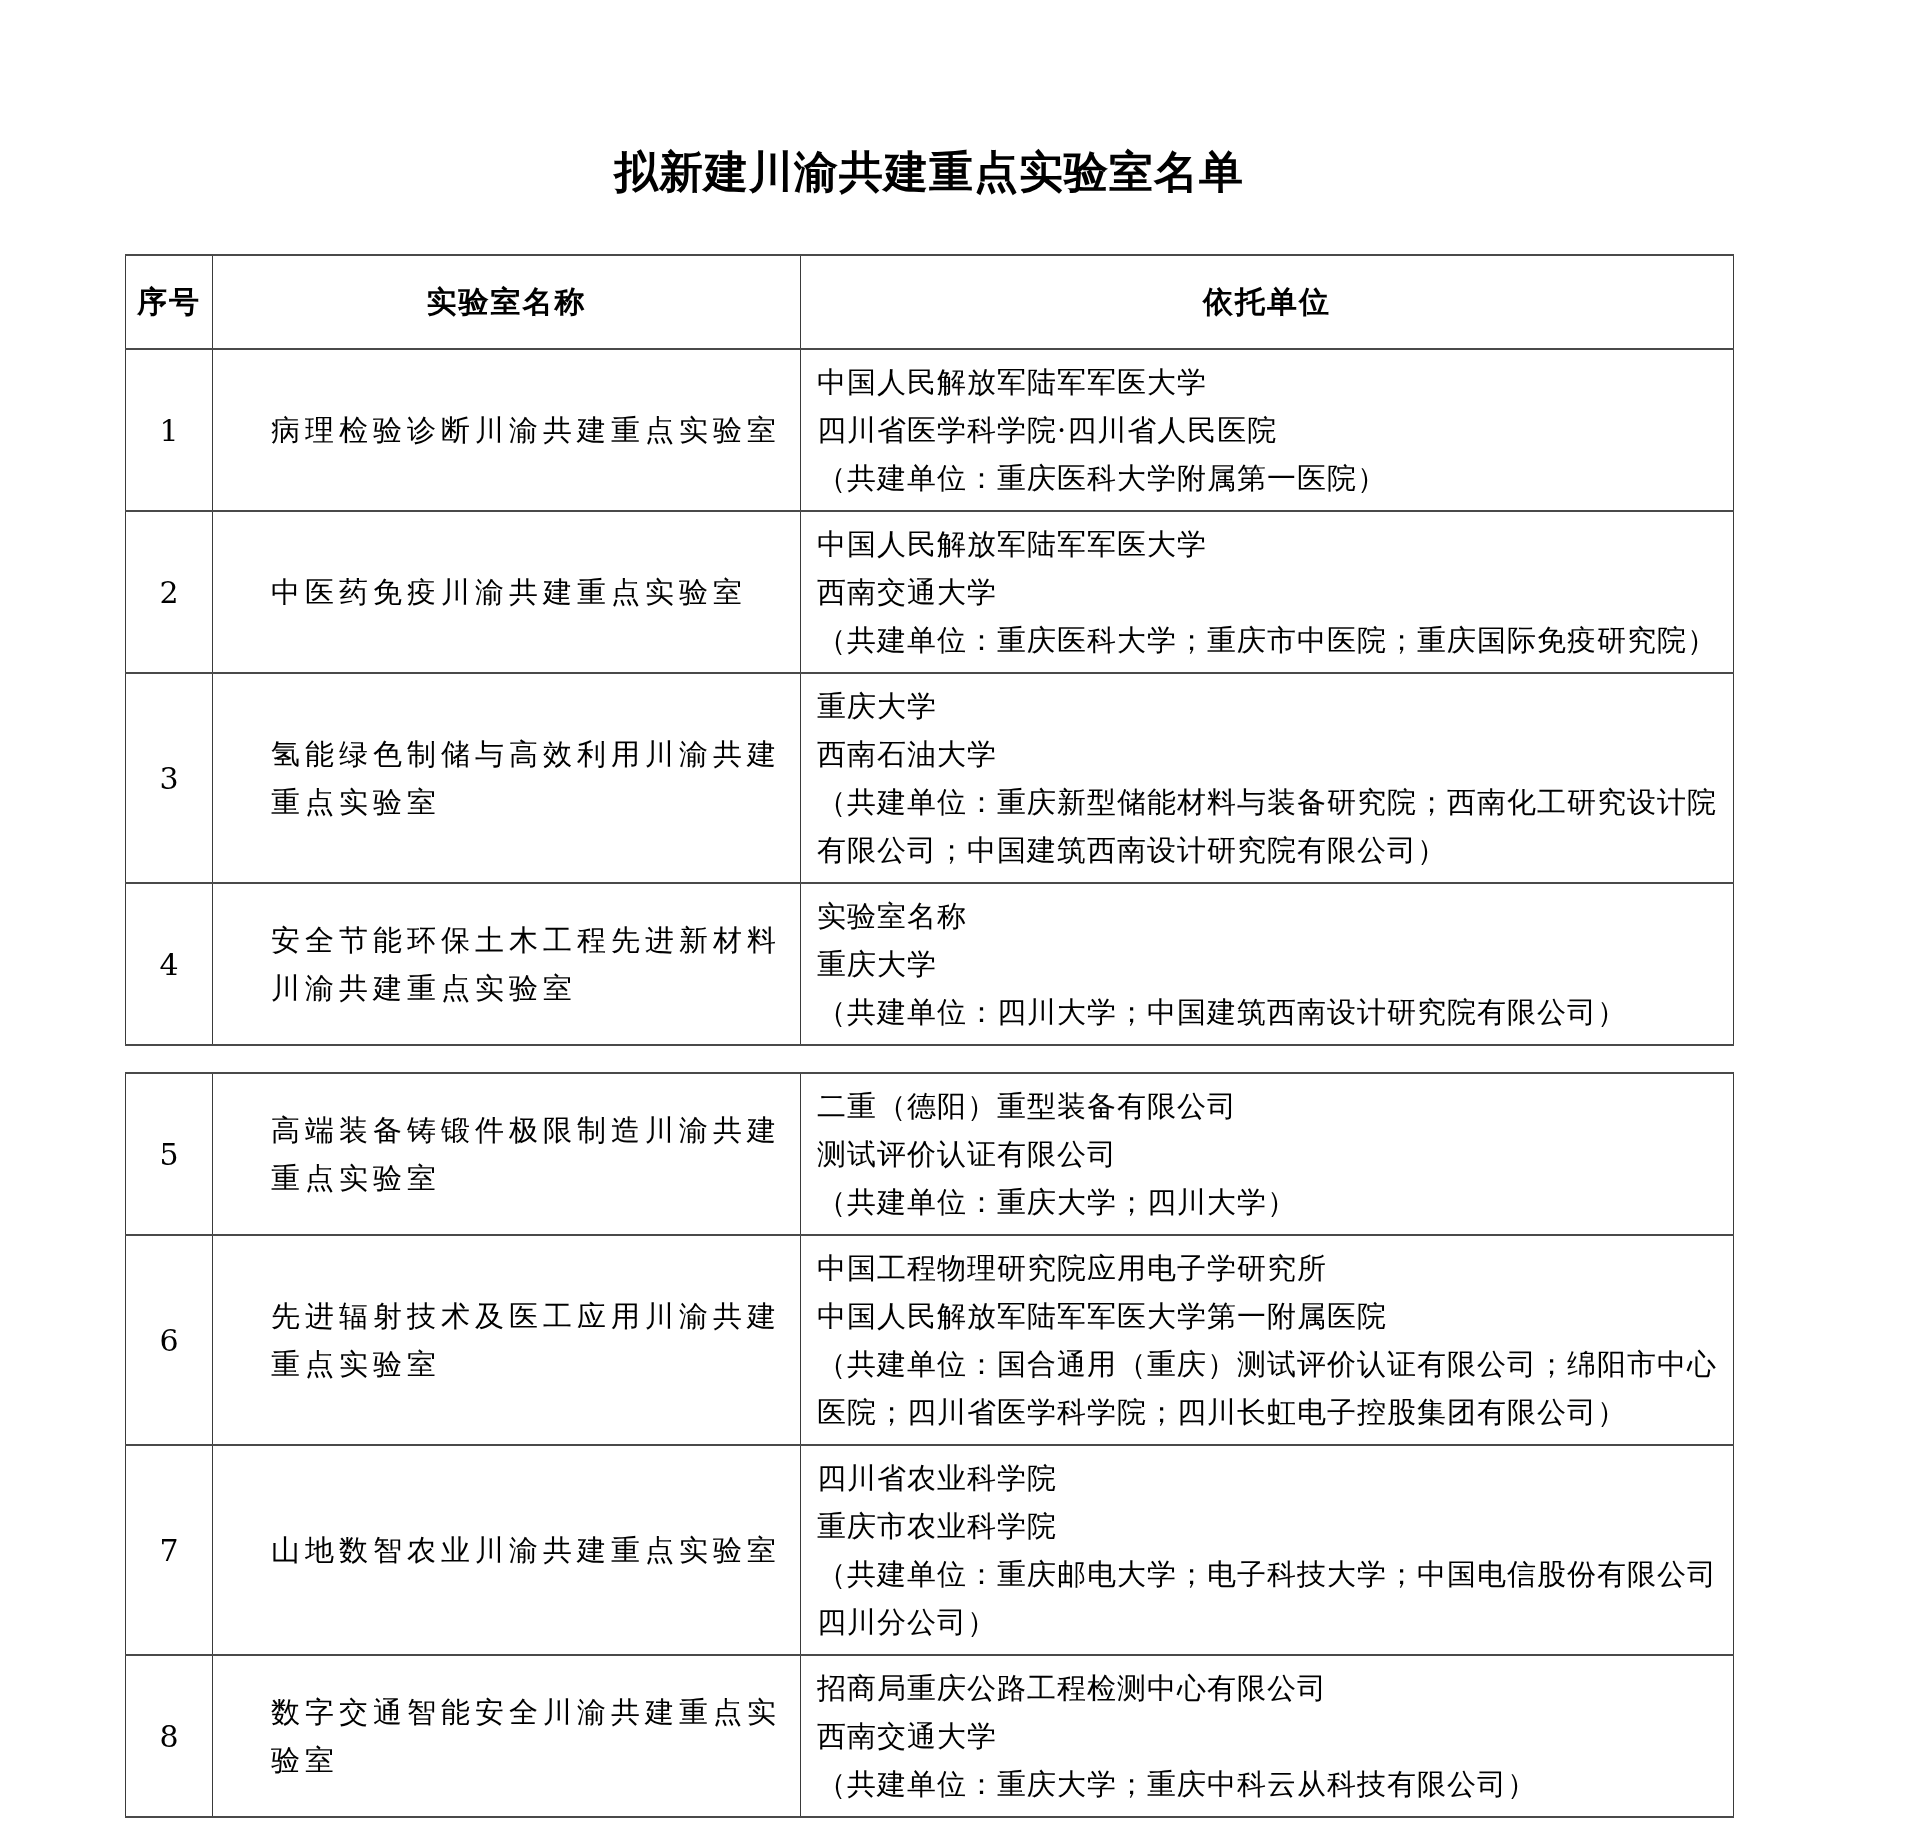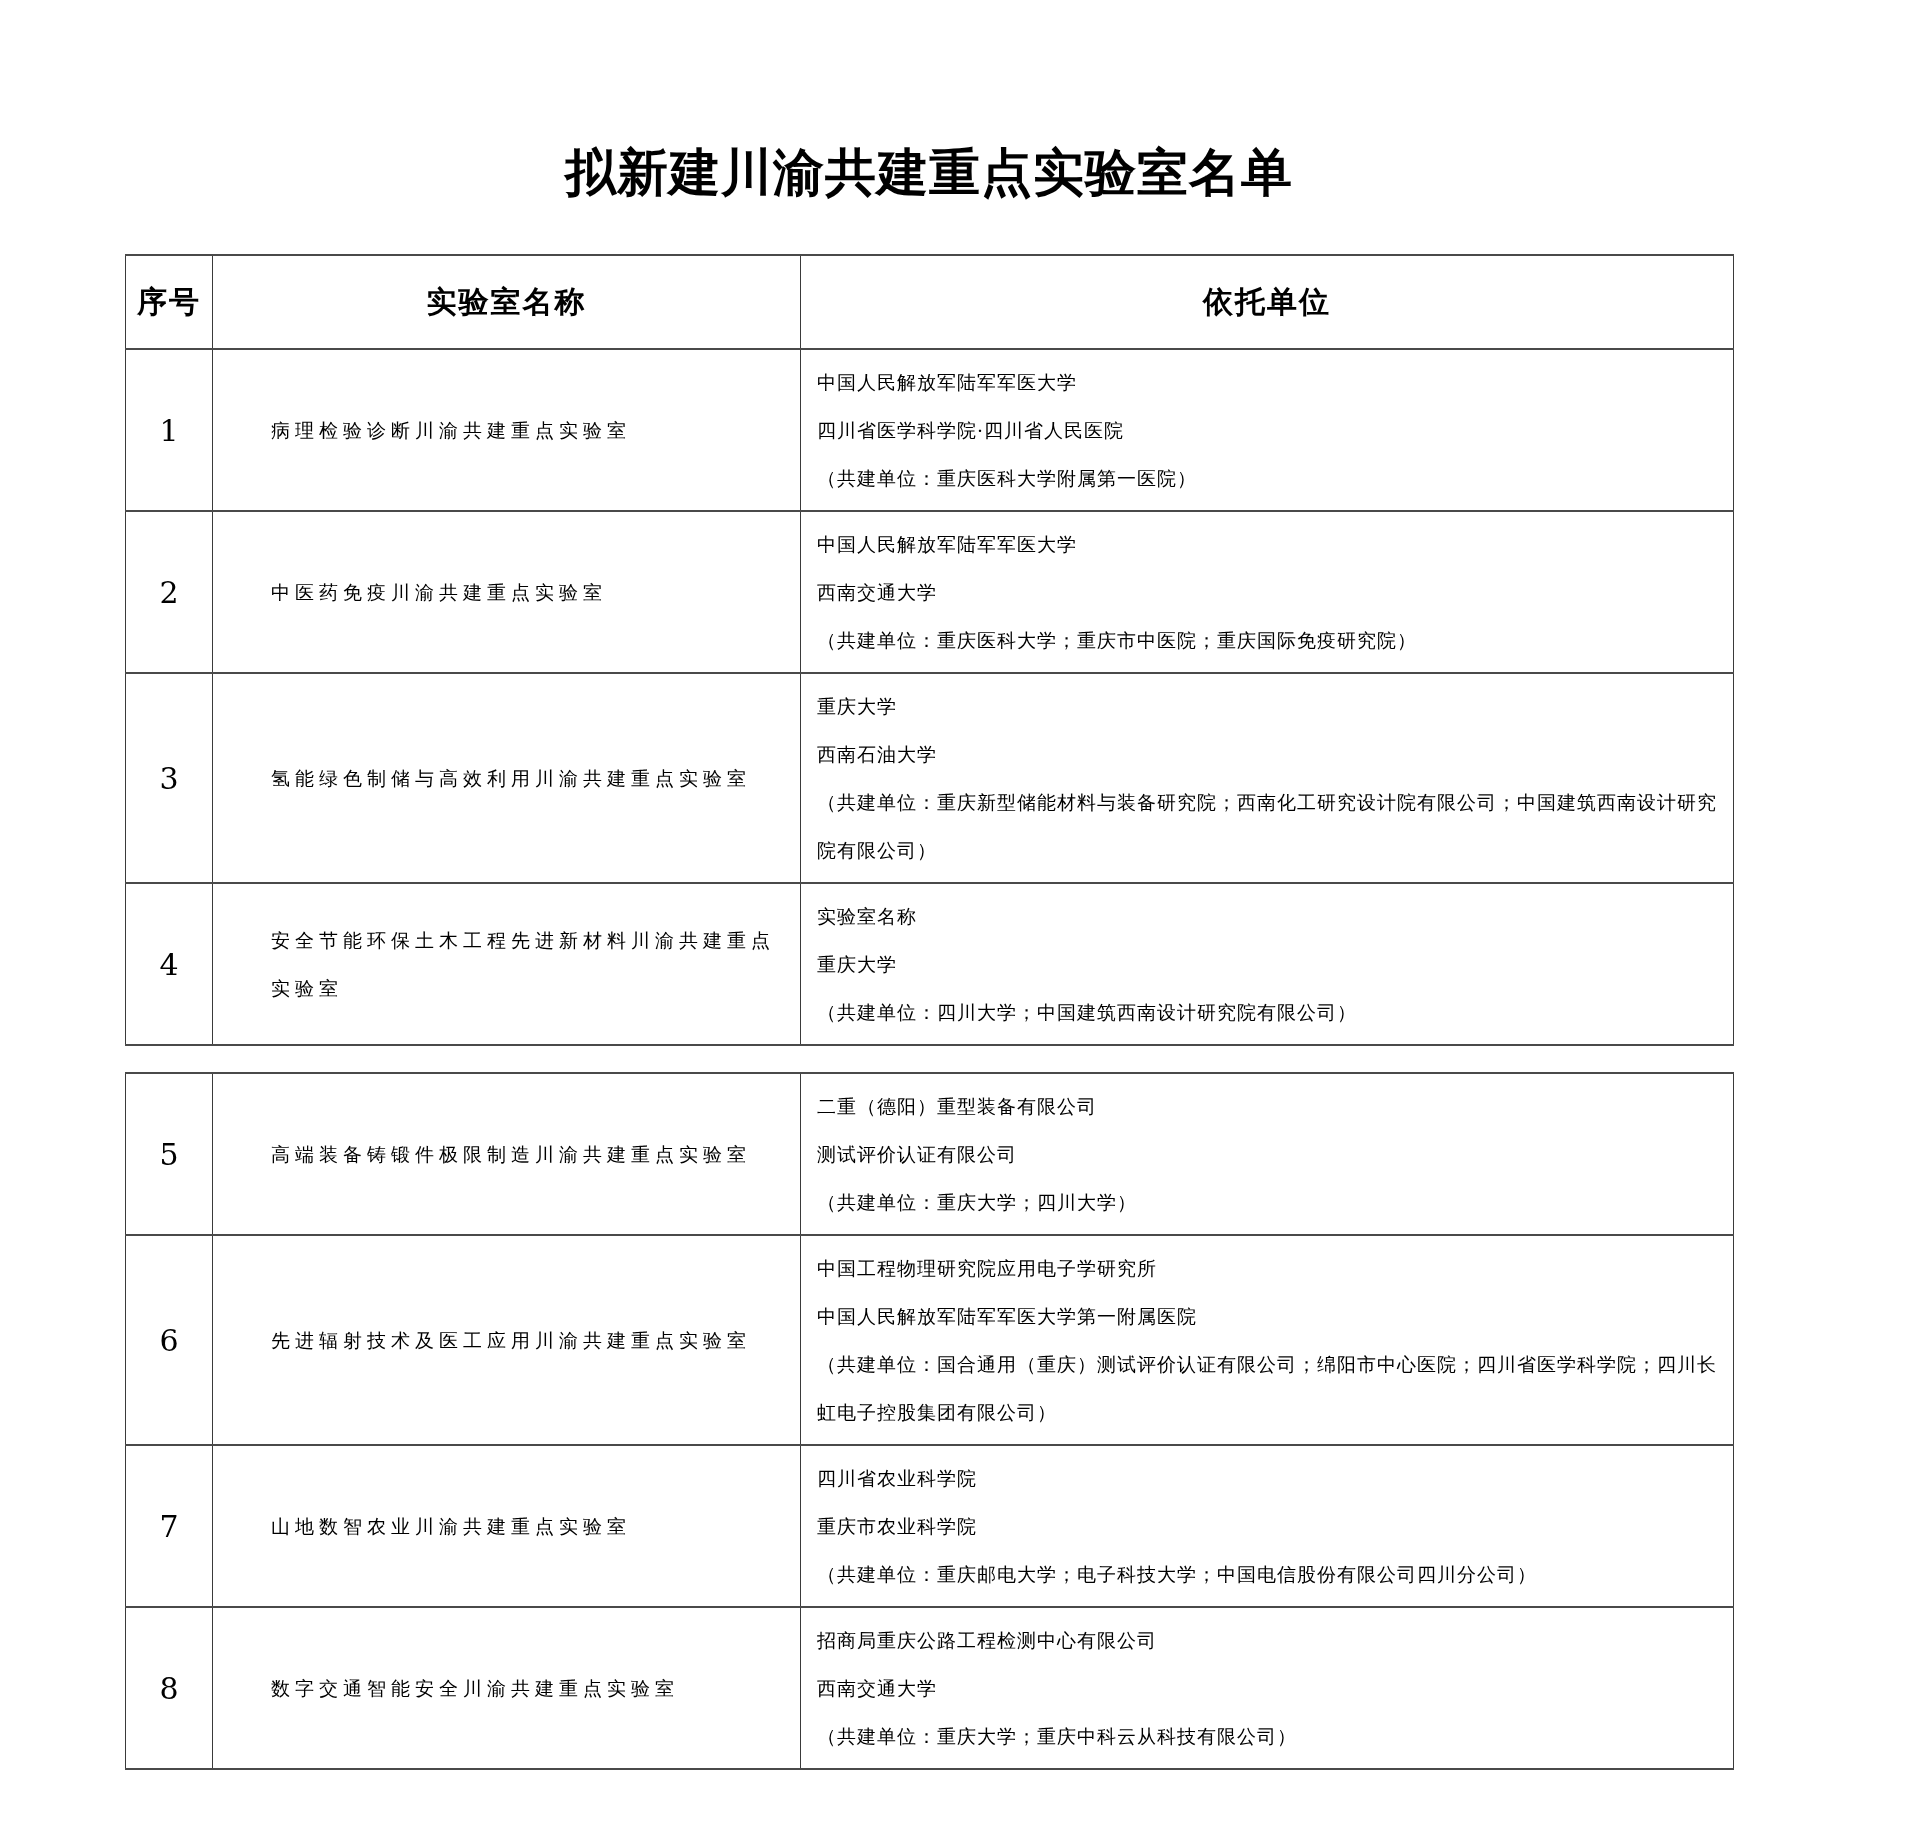--- a/index.html
+++ b/index.html
@@ -16,21 +16,21 @@
     background: #ffffff;
     overflow: hidden;
   }
   .content {
     width: 1608px;
     margin-left: 125px;
     padding-top: 146px;
   }
   .doc-title {
     text-align: center;
-    font-size: 51px;
+    font-size: 44px;
     font-weight: bold;
     line-height: 52px;
     margin: 0 0 56px 0;
     letter-spacing: 1px;
   }
   table.labs {
     border-collapse: collapse;
     table-layout: fixed;
     width: 1608px;
   }
@@ -39,21 +39,21 @@
   }
   col.c-index { width: 87px; }
   col.c-name  { width: 588px; }
   col.c-org   { width: 933px; }
   th, td {
     border-left: 1px solid #3a3a3a;
     border-right: 1px solid #3a3a3a;
     border-top: 2px solid #4a4a4a;
     border-bottom: 2px solid #4a4a4a;
     vertical-align: middle;
-    font-size: 19px;
+    font-size: 29px;
     padding: 0;
   }
   th {
     height: 92px;
     font-size: 30px;
     font-weight: bold;
     letter-spacing: 2px;
   }
   td.cell-index {
     text-align: center;

